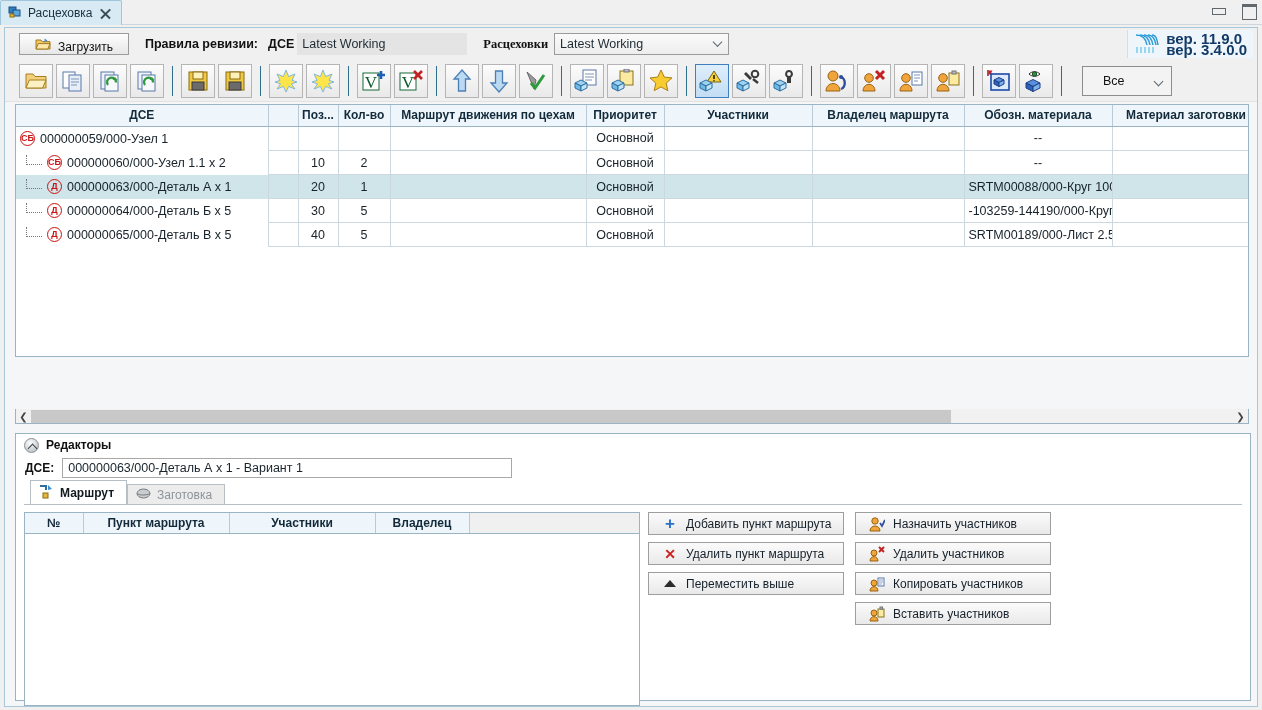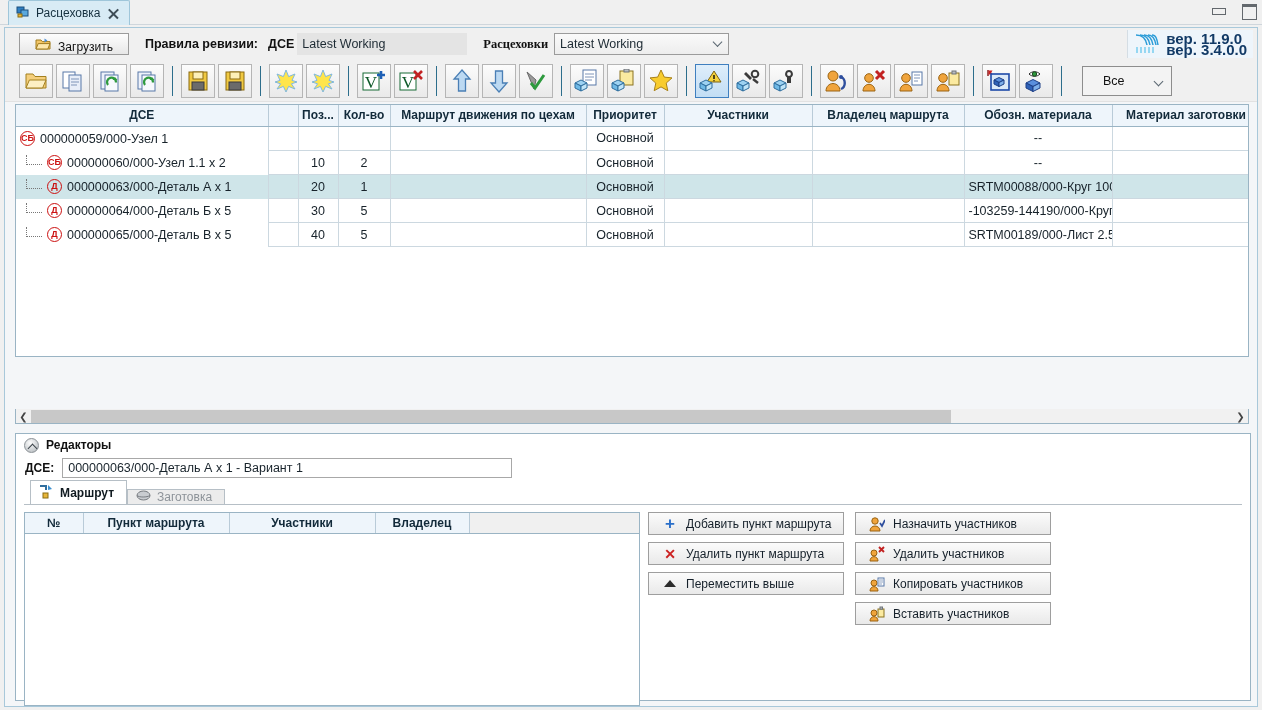--- a/index.html
+++ b/index.html
@@ -21,21 +21,21 @@
 
   
   .titlebar {
     position: relative;
     height: 25px;
     background: #f0f0f0;
     border-bottom: 1px solid #cfd6dc;
   }
   .win-tab {
     position: absolute;
-    left: 8px; top: 0;
+    left: 0; top: 0;
     height: 25px;
     display: flex;
     align-items: center;
     gap: 6px;
     padding: 0 9px 0 7px;
     background: #d8ebf5;
     border: 1px solid #9fc6da;
     border-bottom: none;
     border-top-left-radius: 2px;
     border-top-right-radius: 2px;
@@ -399,21 +399,21 @@
     align-items: flex-end;
     height: 24px;
     margin-left: 14px;
     position: relative;
   }
   .tab {
     display: flex;
     align-items: center;
     gap: 6px;
     padding: 0 12px 0 8px;
-    height: 15px;
+    height: 20px;
     font-size: 12px;
     border: 1px solid #b6bfc6;
     border-bottom: none;
     background: #ececec;
     color: #8d9399;
     cursor: pointer;
   }
   .tab.active {
     background: #fff;
     color: #101a20;

